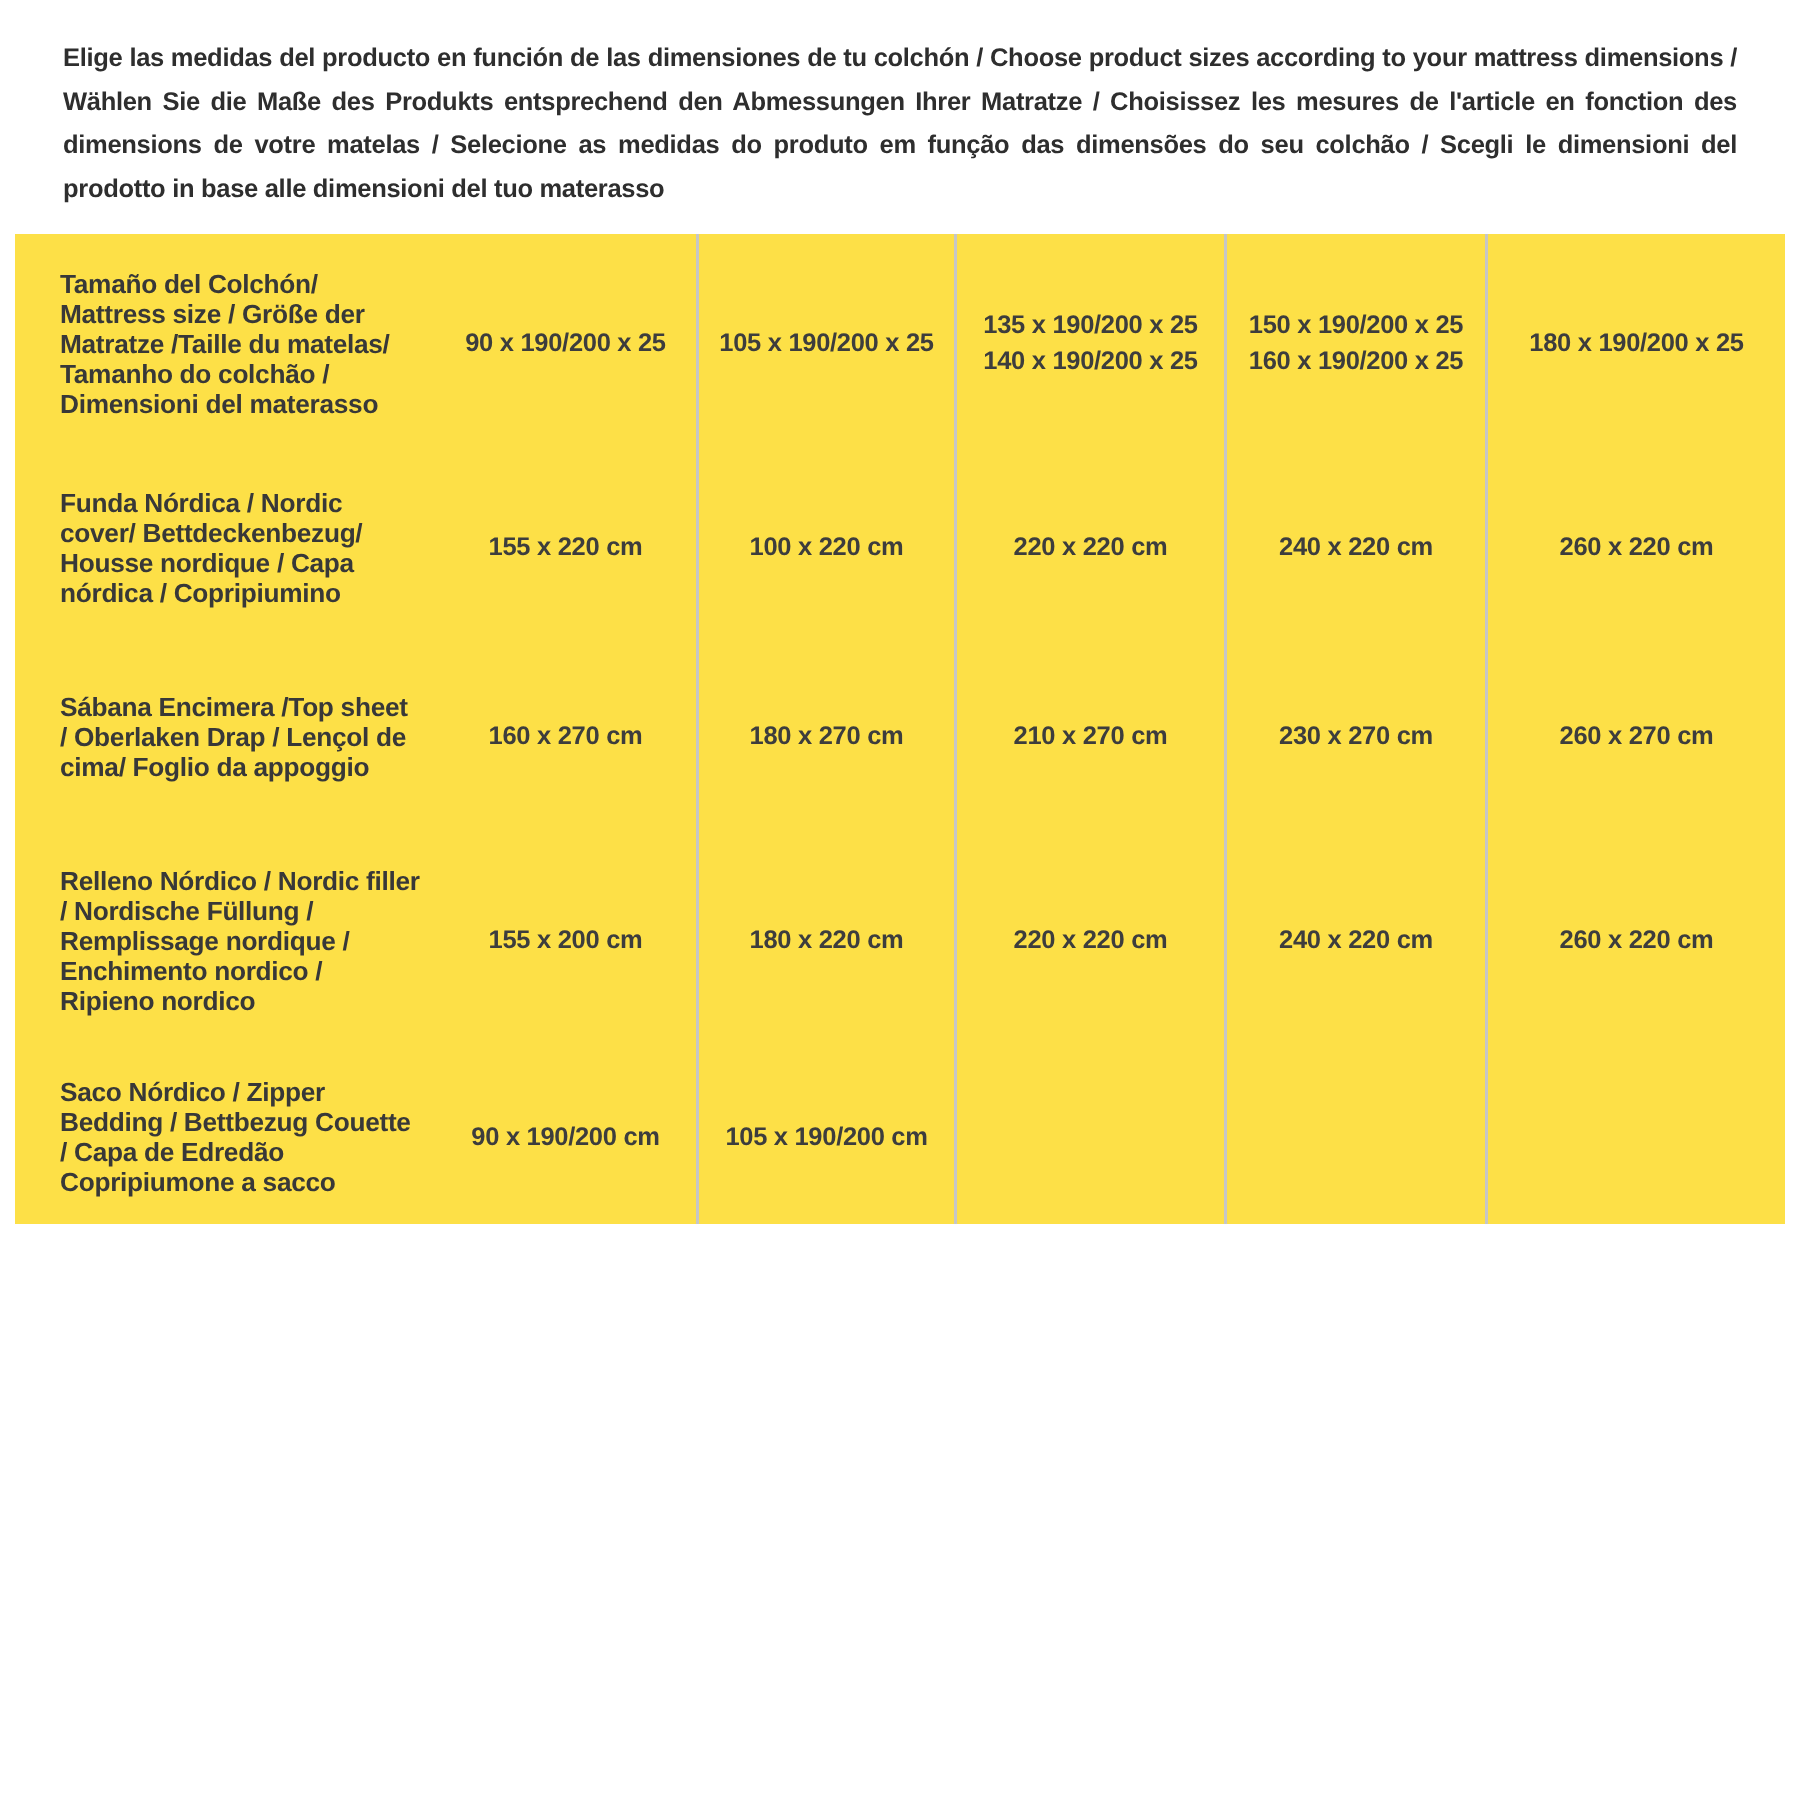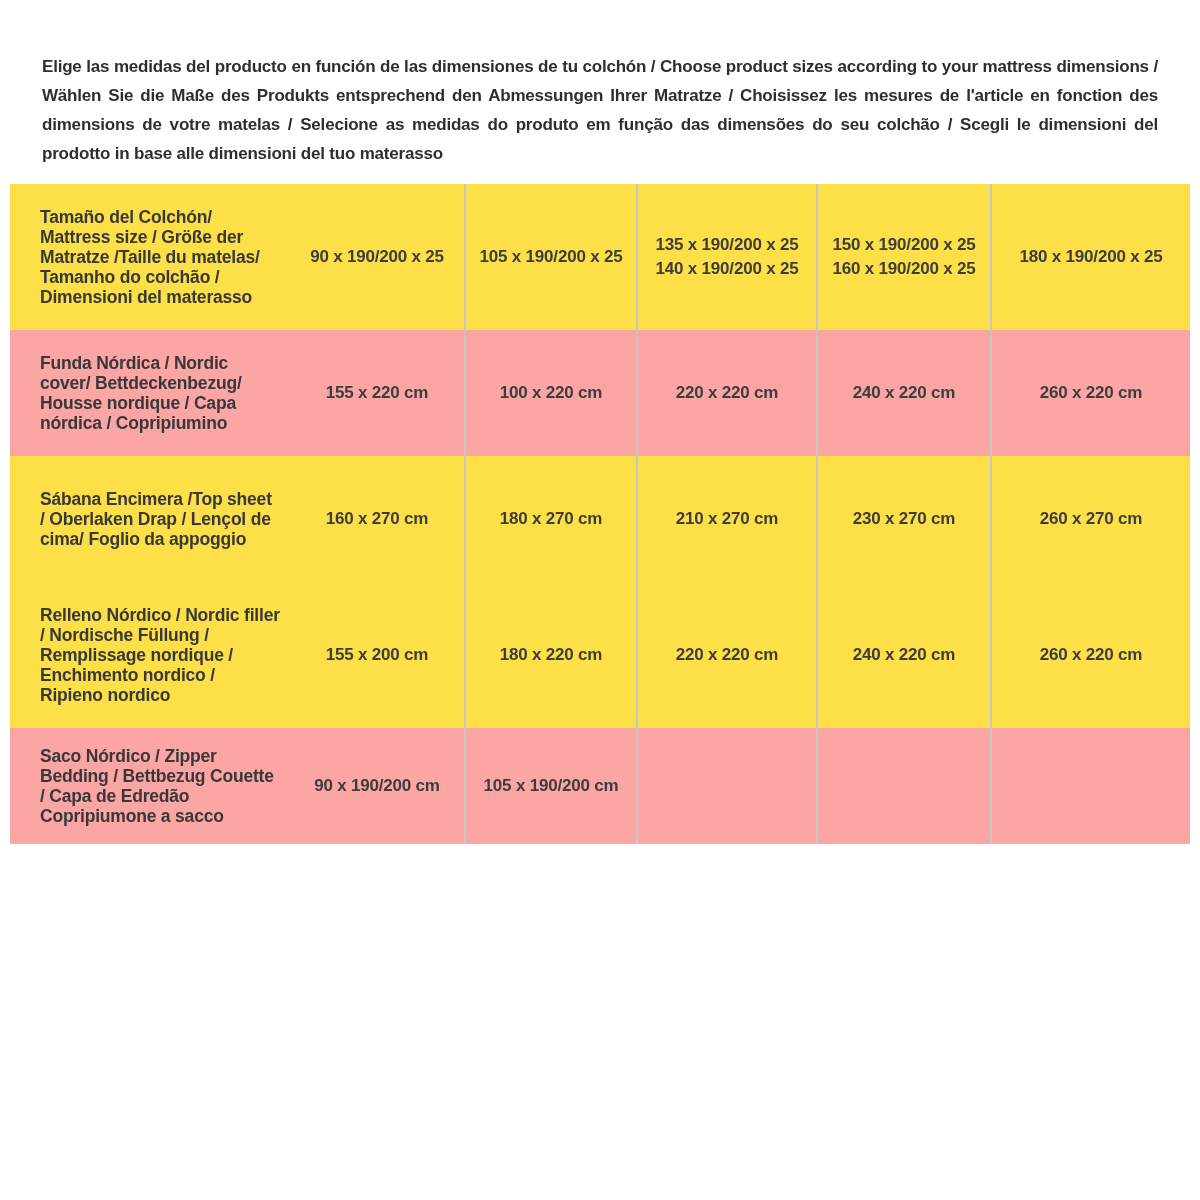--- a/index.html
+++ b/index.html
@@ -20,35 +20,35 @@
   }
   .intro, .footnote {
     font-weight: bold;
     font-size: 17px;
     line-height: 29px;
     text-align: justify;
     color: #2e2e2e;
     letter-spacing: -0.2px;
     margin: 0 42px;
   }
-  .intro { padding-top: 52px; }
+  .intro { padding-top: 24px; }
 
   table.size-table {
     border-collapse: collapse;
     table-layout: fixed;
     width: 1180px;
     margin: 16px auto 0 auto;
   }
   table.size-table td {
     vertical-align: middle;
     font-weight: bold;
     letter-spacing: -0.2px;
   }
   tr.band-gray td { background: #fde047; }
-  tr.band-white td { background: #fca5a5; }
+  tr.band-white td { background: #fde047; }
 
   td.label-cell {
     text-align: left;
     padding: 8px 10px 8px 30px;
     font-size: 17.5px;
     line-height: 20px;
     color: #383838;
   }
   td.value-cell {
     text-align: center;

